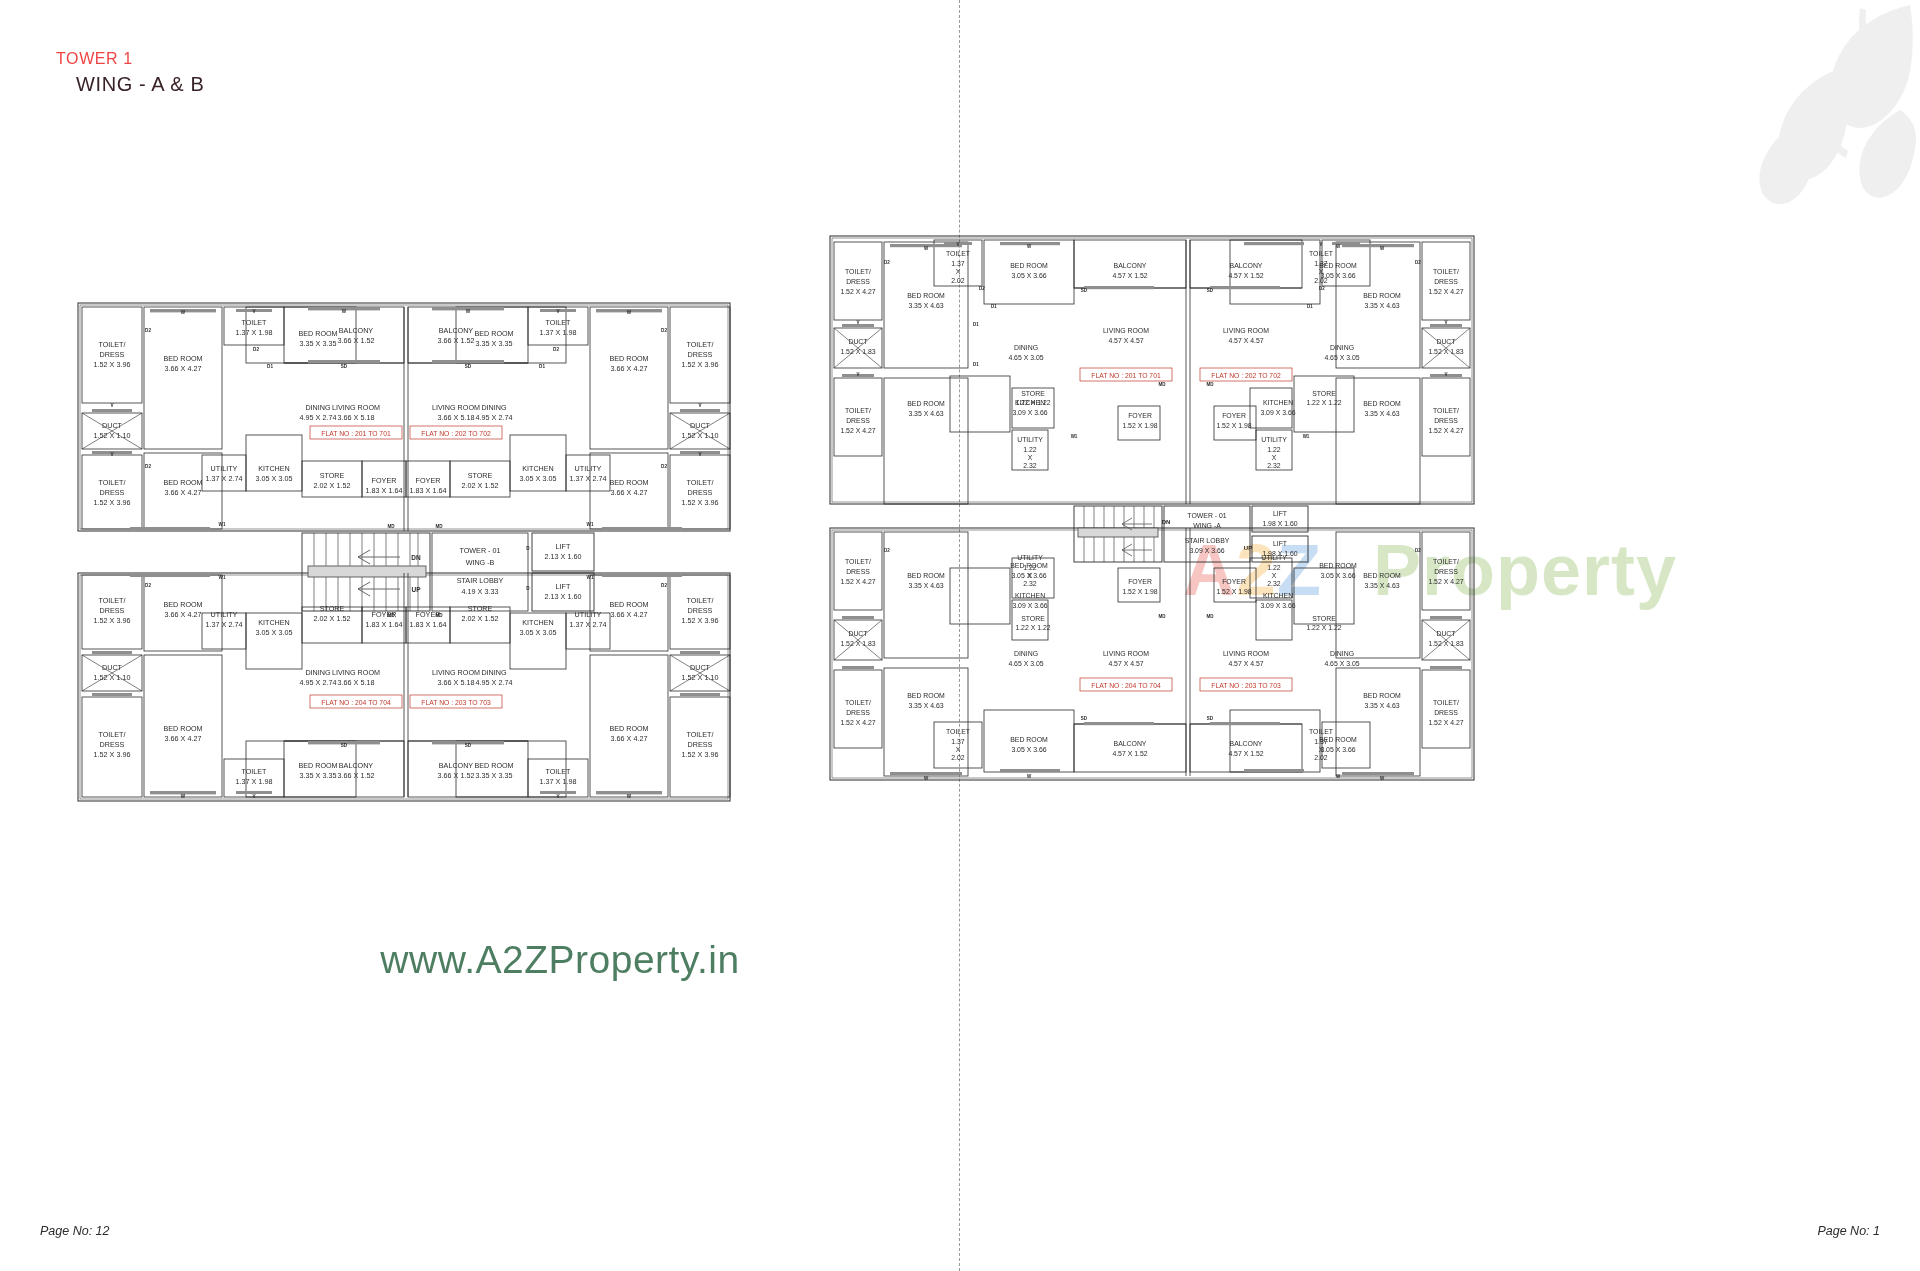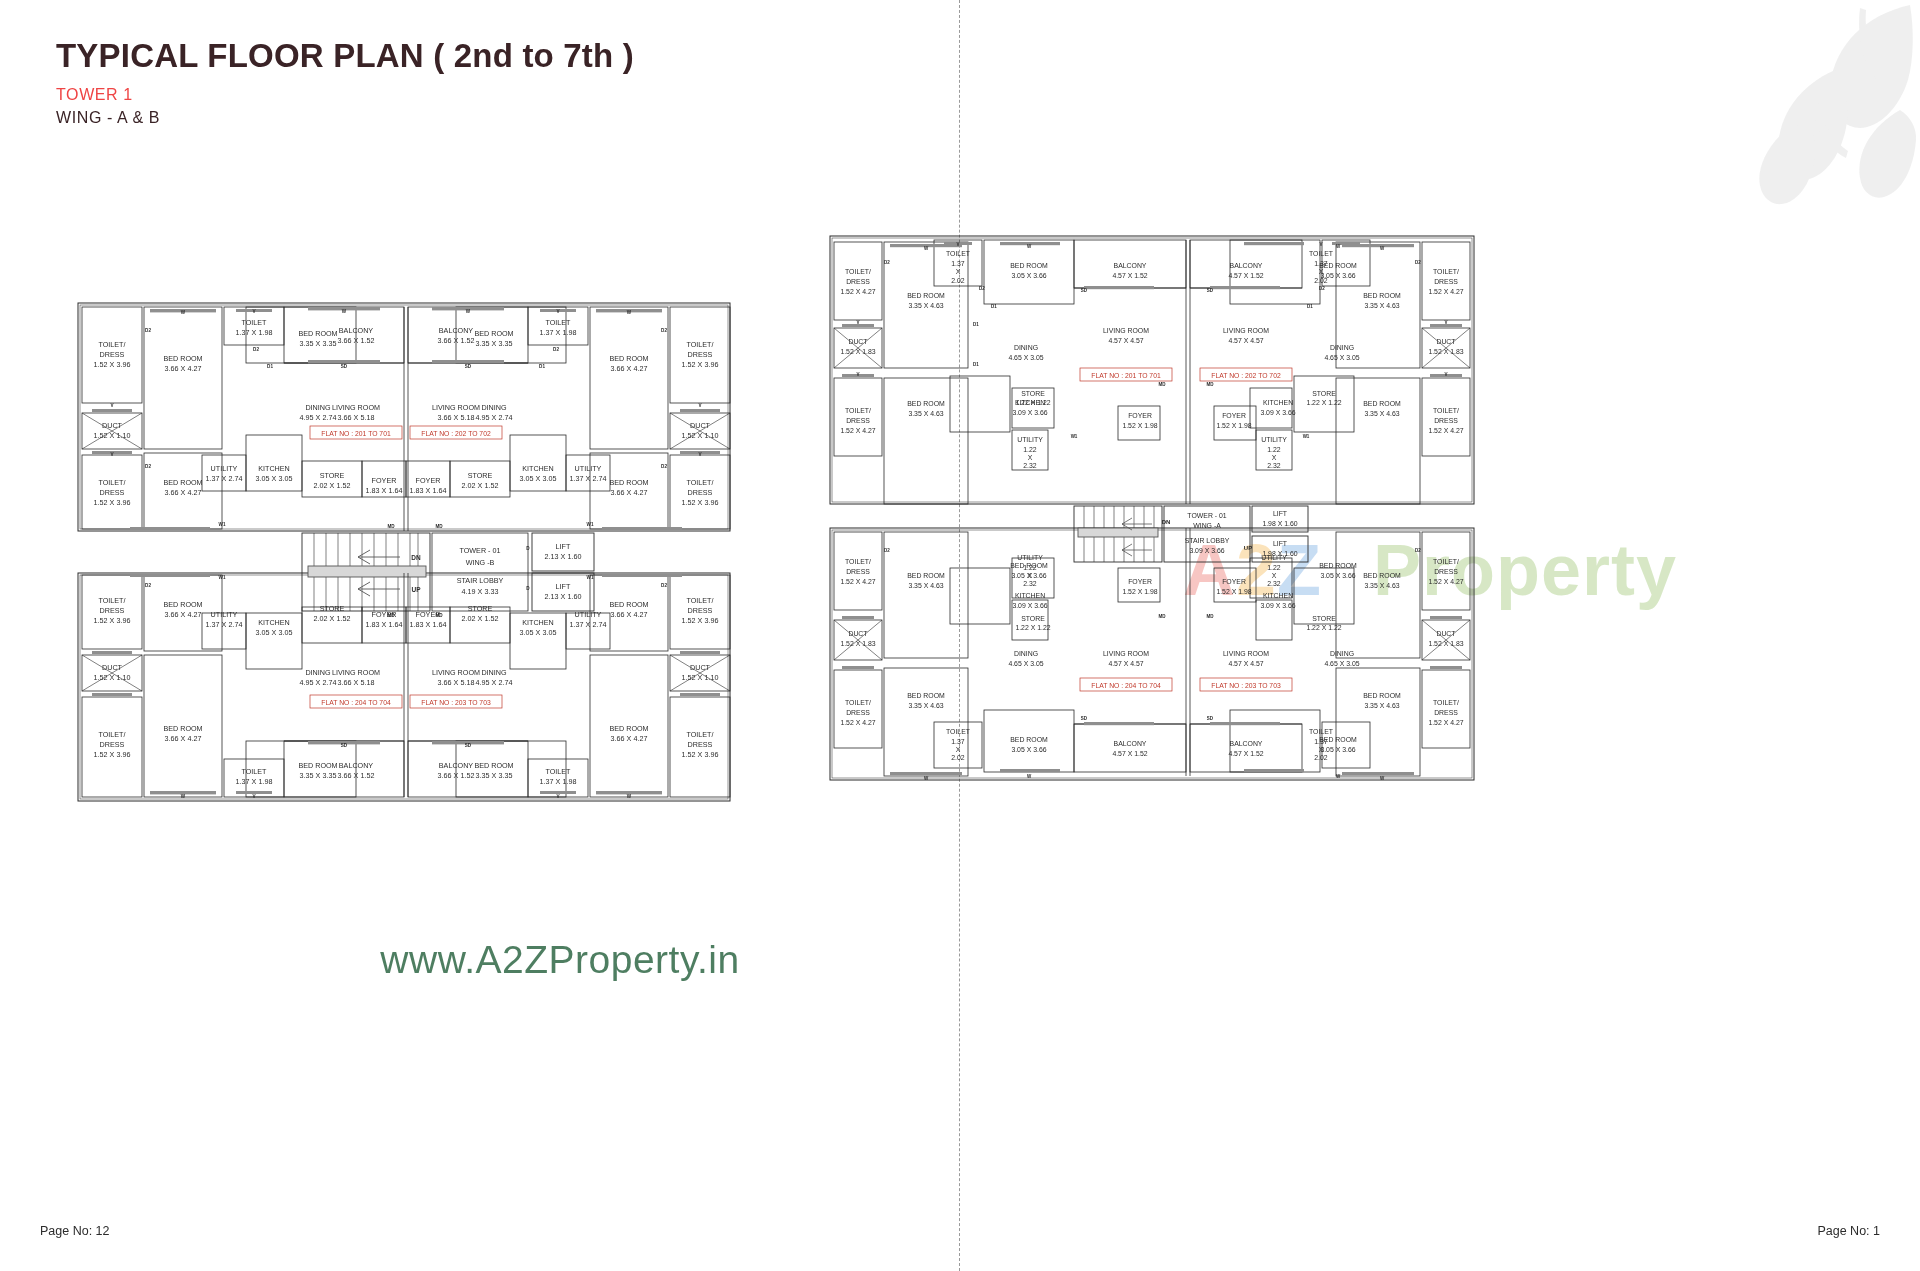--- a/index.html
+++ b/index.html
@@ -17,23 +17,23 @@
     position:absolute;left:959px;top:0;width:1px;height:1271px;
     border-left:1px dashed #9a9a9a;
   }
   
   .header{position:absolute;left:56px;top:38px;}
   .title{
     font-size:33px;font-weight:700;letter-spacing:.2px;
     color:#3a2326;line-height:1.1;white-space:nowrap;
   }
   .sub1{font-size:16px;color:#ef4444;margin-top:12px;letter-spacing:.6px;}
-  .sub2{font-size:16px;color:#3a2326;margin-top:5px;letter-spacing:.6px;}
+  .sub2{font-size:20px;color:#3a2326;margin-top:5px;letter-spacing:.6px;margin-left:20px;}
   
-  .pageno{position:absolute;bottom:33px;font-size:12.5px;color:#2b2b2b;}
+  .pageno{position:absolute;bottom:33px;font-size:12.5px;color:#2b2b2b;font-style:italic;}
   .pageno.left{left:40px;}
   .pageno.right{right:40px;}
   
   .leaf{position:absolute;right:0;top:0;width:260px;height:215px;opacity:.85;pointer-events:none;}
   
   .wm-logo{
     position:absolute;left:1430px;top:570px;transform:translate(-50%,-50%);
     font-size:72px;font-weight:700;letter-spacing:1px;
     white-space:nowrap;opacity:.30;pointer-events:none;
   }
@@ -63,21 +63,20 @@
       <path d="M240 110 C212 126 196 152 200 178 C202 192 212 200 224 197 C242 192 254 168 256 140 C257 128 250 116 240 110 Z"></path>
       <path d="M128 128 C104 148 94 174 102 192 C108 205 122 208 134 199 C150 187 158 160 154 138 C152 128 140 122 128 128 Z"></path>
       <path d="M200 8 C196 40 205 70 222 86 L226 80 C212 62 204 36 206 10 Z"></path>
       <path d="M150 96 C152 124 166 148 186 158 L188 151 C172 140 160 120 157 96 Z"></path>
     </g>
   </svg>
 
   <div class="divider"></div>
 
   <div class="header">
-    <div class="title">TYPICAL FLOOR PLAN ( 2nd to 7th )</div>
     <div class="sub1">TOWER 1</div>
     <div class="sub2">WING - A &amp; B</div>
   </div>
 
   <div class="wm-logo">
     <span class="a">A</span><span class="two">2</span><span class="z">Z</span><span class="p"> Property</span>
   </div>
   <div class="wm-url">www.A2ZProperty.in</div>
 
   <div class="plan" style="left:70px;top:285px;">

